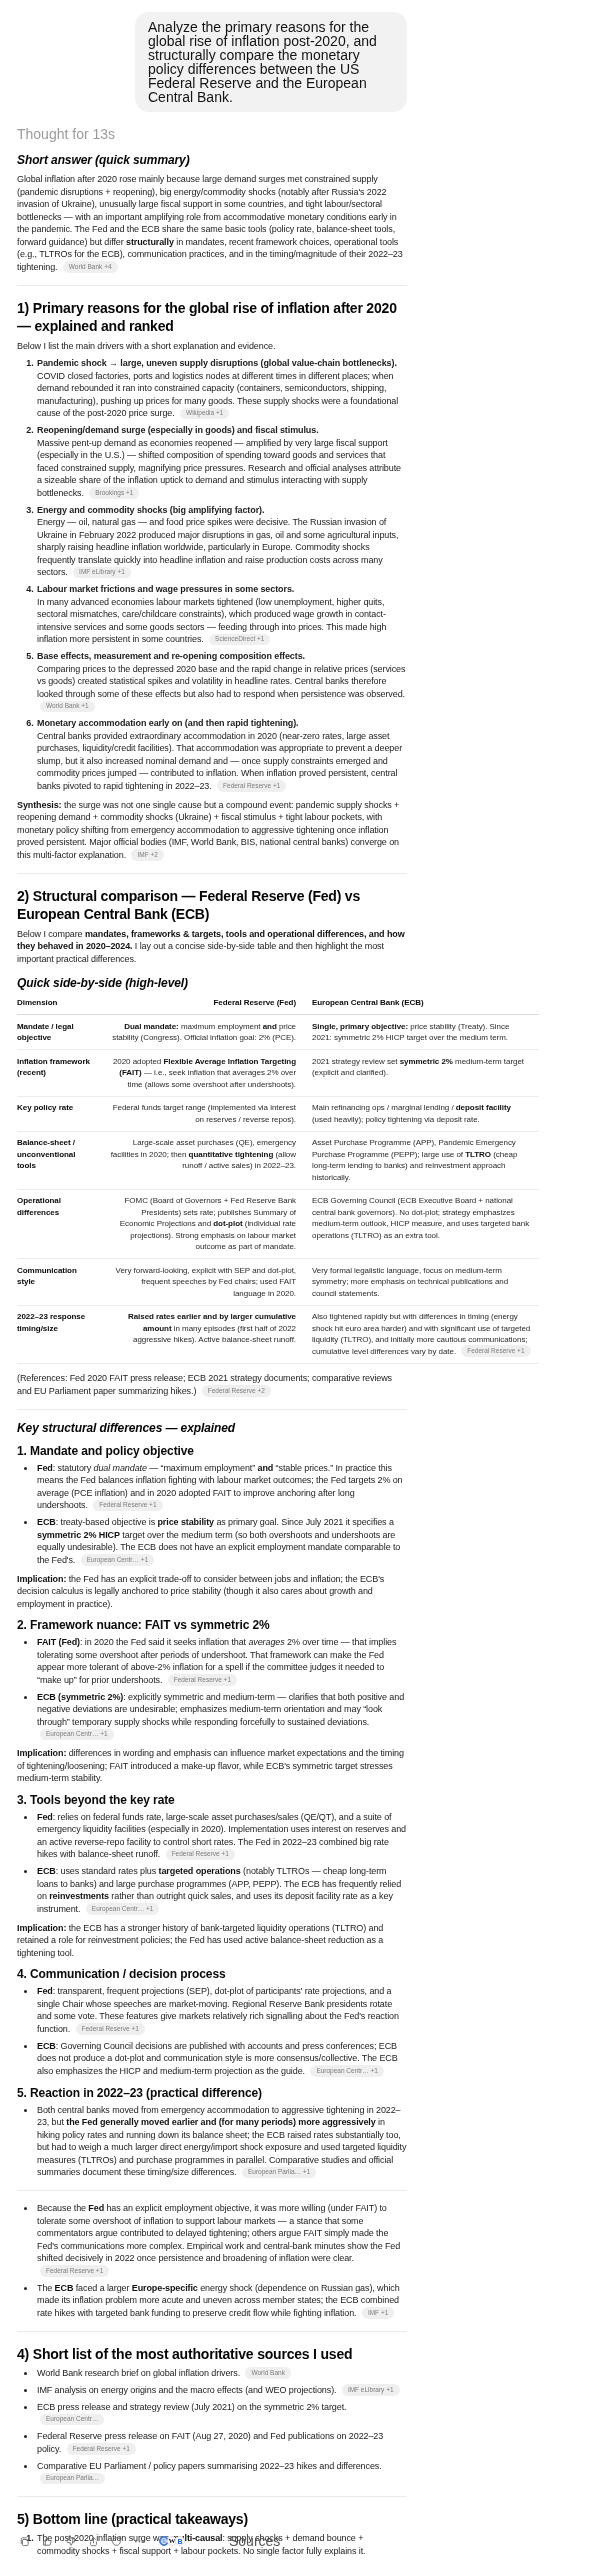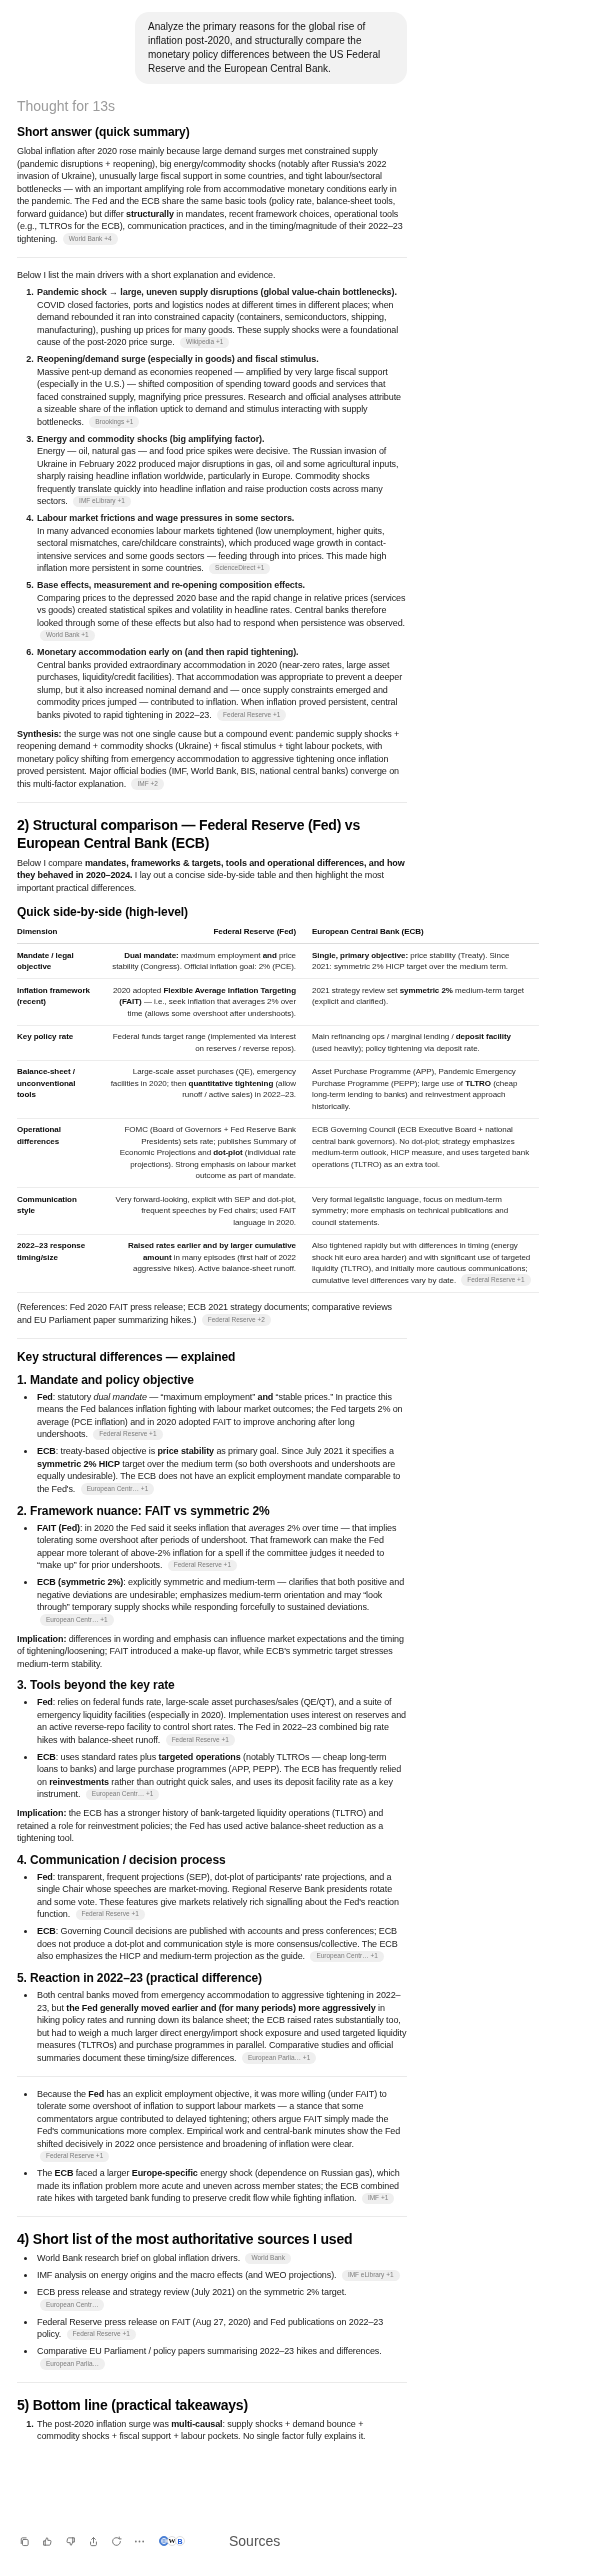--- a/index.html
+++ b/index.html
@@ -3,29 +3,29 @@
 <meta charset="utf-8">
 <style>
   * { box-sizing: border-box; }
   html,body { margin:0; padding:0; background:#fff; }
   body { font-family:"Liberation Sans", sans-serif; color:#1d1d1d; }
   .page { position:relative; width:614px; height:2560px; overflow:hidden; background:#fff; padding:10px 0 0 17px; }
   .content-col { width:390px; }
 
   
   .user-row { width:390px; display:flex; justify-content:flex-end; margin:2px 0 14px 0; }
-  .bubble { background:#f2f2f2; border-radius:14px; padding:8px 13px; font-size:10px; line-height:14px; color:#141414; max-width:272px; }
+  .bubble { background:#f2f2f2; border-radius:14px; padding:8px 13px; font-size:14px; line-height:14px; color:#141414; max-width:272px; }
 
   .thought { color:#9b9b9b; font-size:14px; margin:6px 0 8px 0; cursor:pointer; }
 
   
   .message { width:390px; font-size:9px; line-height:12.5px; letter-spacing:-0.1px; color:#222; }
   .message p { margin:5px 0; }
   .mh2 { font-size:14px; line-height:18px; font-weight:700; color:#050505; margin:13px 0 4px 0; letter-spacing:-0.2px; }
-  .mh3 { font-size:12px; line-height:15px; font-weight:700; color:#050505; margin:11px 0 4px 0; }
+  .mh3 { font-size:12px; line-height:15px; font-weight:700; color:#050505; margin:11px 0 4px 0;font-style:italic; }
   .mh4 { font-size:12px; line-height:13px; font-weight:700; color:#0a0a0a; margin:9px 0 3px 0; }
   .message ol, .message ul { margin:4px 0 6px 0; padding-left:19px; }
   .message li { margin-bottom:4px; padding-left:1px; }
   .message ol li::marker { font-weight:700; }
   .message ul { list-style:disc; }
   .lead { font-weight:700; display:block; }
   .b { font-weight:700; color:#111; }
   .i { font-style:italic;text-align:right; }
   .pill { display:inline-block; background:#efefef; color:#7c7c7c; font-size:6.5px; line-height:1; padding:2.5px 6px; border-radius:7px; margin-left:3px; white-space:nowrap; position:relative; top:-1px; cursor:pointer; letter-spacing:0; }
   .divider { border:none; border-top:1px solid #eaeaea; margin:11px 0; width:390px; }
@@ -58,20 +58,21 @@
 <div class="page">
   <div class="content-col">
     <div class="user-row">
       <div class="bubble">Analyze the primary reasons for the global rise of inflation post-2020, and structurally compare the monetary policy differences between the US Federal Reserve and the European Central Bank.</div>
     </div>
     <div class="thought">Thought for 13s</div>
     <div class="message" id="message">
         <div class="mh3">Short answer (quick summary)</div>
         <p><span>Global inflation after 2020 rose mainly because large demand surges met constrained supply (pandemic disruptions + reopening), big energy/commodity shocks (notably after Russia's 2022 invasion of Ukraine), unusually large fiscal support in some countries, and tight labour/sectoral bottlenecks — with an important amplifying role from accommodative monetary conditions early in the pandemic. The Fed and the ECB share the same basic tools (policy rate, balance-sheet tools, forward guidance) but differ </span><span class="b">structurally</span><span> in mandates, recent framework choices, operational tools (e.g., TLTROs for the ECB), communication practices, and in the timing/magnitude of their 2022–23 tightening. </span><span class="pill">World Bank +4</span></p>
         <hr class="divider">
+        <div class="mh2">1) Primary reasons for the global rise of inflation after 2020 — explained and ranked</div>
         <p><span>Below I list the main drivers with a short explanation and evidence.</span></p>
         <ol>
           <li><span class="lead">Pandemic shock → large, uneven supply disruptions (global value-chain bottlenecks).</span><span>COVID closed factories, ports and logistics nodes at different times in different places; when demand rebounded it ran into constrained capacity (containers, semiconductors, shipping, manufacturing), pushing up prices for many goods. These supply shocks were a foundational cause of the post-2020 price surge. </span><span class="pill">Wikipedia +1</span></li>
           <li><span class="lead">Reopening/demand surge (especially in goods) and fiscal stimulus.</span><span>Massive pent-up demand as economies reopened — amplified by very large fiscal support (especially in the U.S.) — shifted composition of spending toward goods and services that faced constrained supply, magnifying price pressures. Research and official analyses attribute a sizeable share of the inflation uptick to demand and stimulus interacting with supply bottlenecks. </span><span class="pill">Brookings +1</span></li>
           <li><span class="lead">Energy and commodity shocks (big amplifying factor).</span><span>Energy — oil, natural gas — and food price spikes were decisive. The Russian invasion of Ukraine in February 2022 produced major disruptions in gas, oil and some agricultural inputs, sharply raising headline inflation worldwide, particularly in Europe. Commodity shocks frequently translate quickly into headline inflation and raise production costs across many sectors. </span><span class="pill">IMF eLibrary +1</span></li>
           <li><span class="lead">Labour market frictions and wage pressures in some sectors.</span><span>In many advanced economies labour markets tightened (low unemployment, higher quits, sectoral mismatches, care/childcare constraints), which produced wage growth in contact-intensive services and some goods sectors — feeding through into prices. This made high inflation more persistent in some countries. </span><span class="pill">ScienceDirect +1</span></li>
           <li><span class="lead">Base effects, measurement and re-opening composition effects.</span><span>Comparing prices to the depressed 2020 base and the rapid change in relative prices (services vs goods) created statistical spikes and volatility in headline rates. Central banks therefore looked through some of these effects but also had to respond when persistence was observed. </span><span class="pill">World Bank +1</span></li>
           <li><span class="lead">Monetary accommodation early on (and then rapid tightening).</span><span>Central banks provided extraordinary accommodation in 2020 (near-zero rates, large asset purchases, liquidity/credit facilities). That accommodation was appropriate to prevent a deeper slump, but it also increased nominal demand and — once supply constraints emerged and commodity prices jumped — contributed to inflation. When inflation proved persistent, central banks pivoted to rapid tightening in 2022–23. </span><span class="pill">Federal Reserve +1</span></li>
         </ol>
         <p><span class="b">Synthesis:</span><span> the surge was not one single cause but a compound event: pandemic supply shocks + reopening demand + commodity shocks (Ukraine) + fiscal stimulus + tight labour pockets, with monetary policy shifting from emergency accommodation to aggressive tightening once inflation proved persistent. Major official bodies (IMF, World Bank, BIS, national central banks) converge on this multi-factor explanation. </span><span class="pill">IMF +2</span></p>
@@ -131,20 +132,21 @@
           </tbody>
         </table>
         <p><span>(References: Fed 2020 FAIT press release; ECB 2021 strategy documents; comparative reviews and EU Parliament paper summarizing hikes.) </span><span class="pill">Federal Reserve +2</span></p>
         <hr class="divider">
         <div class="mh3">Key structural differences — explained</div>
         <div class="mh4">1. Mandate and policy objective</div>
         <ul>
           <li><span class="b">Fed</span><span>: statutory </span><span class="i">dual mandate</span><span> — “maximum employment” </span><span class="b">and</span><span> “stable prices.” In practice this means the Fed balances inflation fighting with labour market outcomes; the Fed targets 2% on average (PCE inflation) and in 2020 adopted FAIT to improve anchoring after long undershoots. </span><span class="pill">Federal Reserve +1</span></li>
           <li><span class="b">ECB</span><span>: treaty-based objective is </span><span class="b">price stability</span><span> as primary goal. Since July 2021 it specifies a </span><span class="b">symmetric 2% HICP</span><span> target over the medium term (so both overshoots and undershoots are equally undesirable). The ECB does not have an explicit employment mandate comparable to the Fed's. </span><span class="pill">European Centr… +1</span></li>
         </ul>
+        <p><span class="b">Implication:</span><span> the Fed has an explicit trade-off to consider between jobs and inflation; the ECB's decision calculus is legally anchored to price stability (though it also cares about growth and employment in practice).</span></p>
         <div class="mh4">2. Framework nuance: FAIT vs symmetric 2%</div>
         <ul>
           <li><span class="b">FAIT (Fed)</span><span>: in 2020 the Fed said it seeks inflation that </span><span class="i">averages</span><span> 2% over time — that implies tolerating some overshoot after periods of undershoot. That framework can make the Fed appear more tolerant of above-2% inflation for a spell if the committee judges it needed to “make up” for prior undershoots. </span><span class="pill">Federal Reserve +1</span></li>
           <li><span class="b">ECB (symmetric 2%)</span><span>: explicitly symmetric and medium-term — clarifies that both positive and negative deviations are undesirable; emphasizes medium-term orientation and may “look through” temporary supply shocks while responding forcefully to sustained deviations. </span><span class="pill">European Centr… +1</span></li>
         </ul>
         <p><span class="b">Implication:</span><span> differences in wording and emphasis can influence market expectations and the timing of tightening/loosening; FAIT introduced a make-up flavor, while ECB's symmetric target stresses medium-term stability.</span></p>
         <div class="mh4">3. Tools beyond the key rate</div>
         <ul>
           <li><span class="b">Fed</span><span>: relies on federal funds rate, large-scale asset purchases/sales (QE/QT), and a suite of emergency liquidity facilities (especially in 2020). Implementation uses interest on reserves and an active reverse-repo facility to control short rates. The Fed in 2022–23 combined big rate hikes with balance-sheet runoff. </span><span class="pill">Federal Reserve +1</span></li>
           <li><span class="b">ECB</span><span>: uses standard rates plus </span><span class="b">targeted operations</span><span> (notably TLTROs — cheap long-term loans to banks) and large purchase programmes (APP, PEPP). The ECB has frequently relied on </span><span class="b">reinvestments</span><span> rather than outright quick sales, and uses its deposit facility rate as a key instrument. </span><span class="pill">European Centr… +1</span></li>

